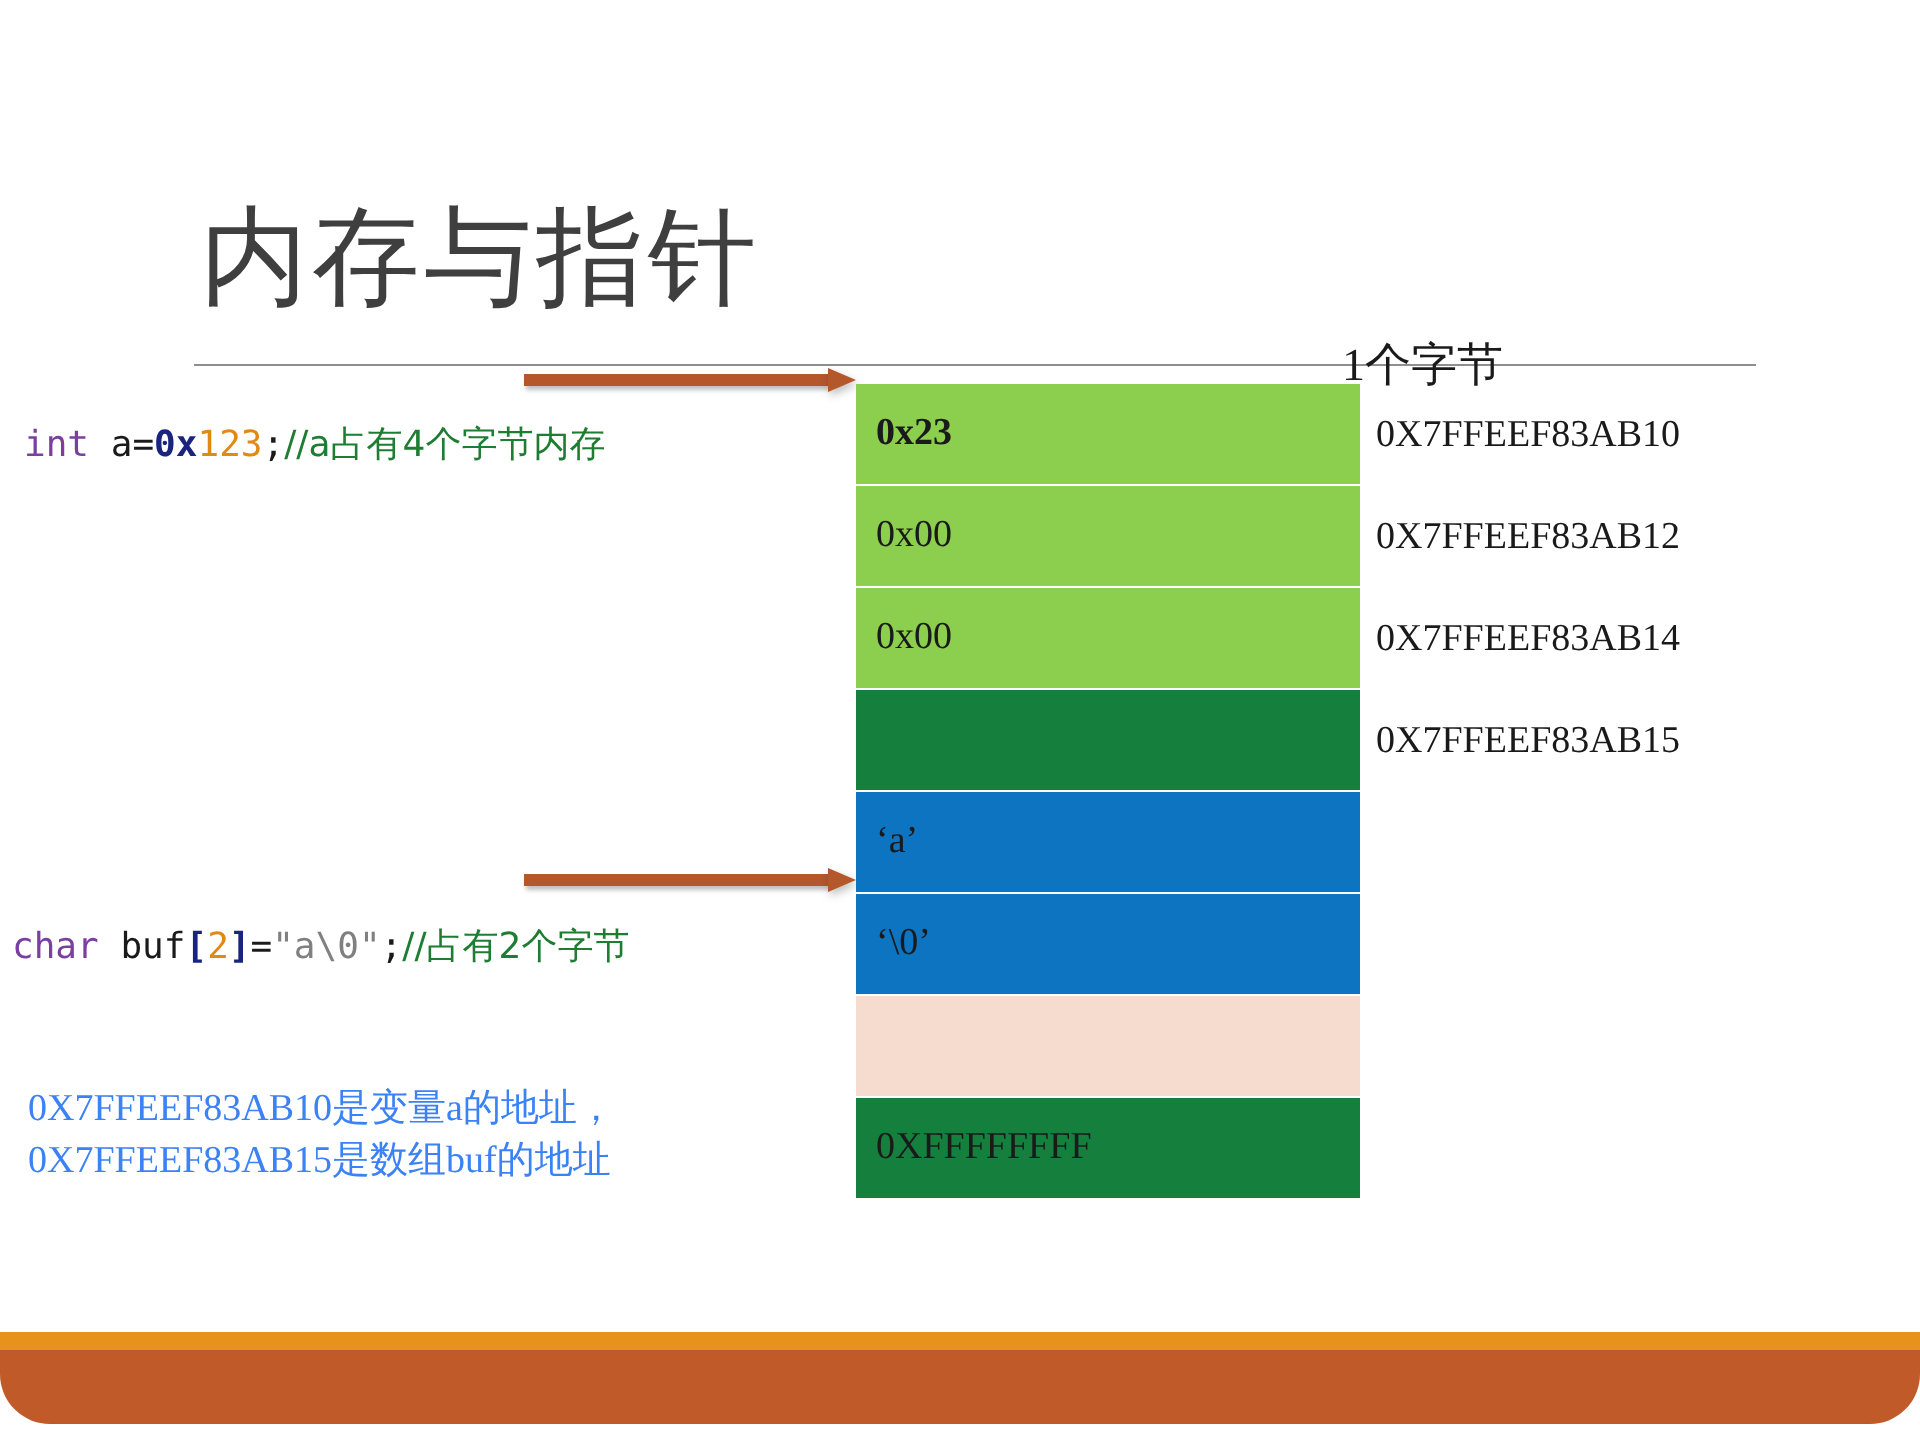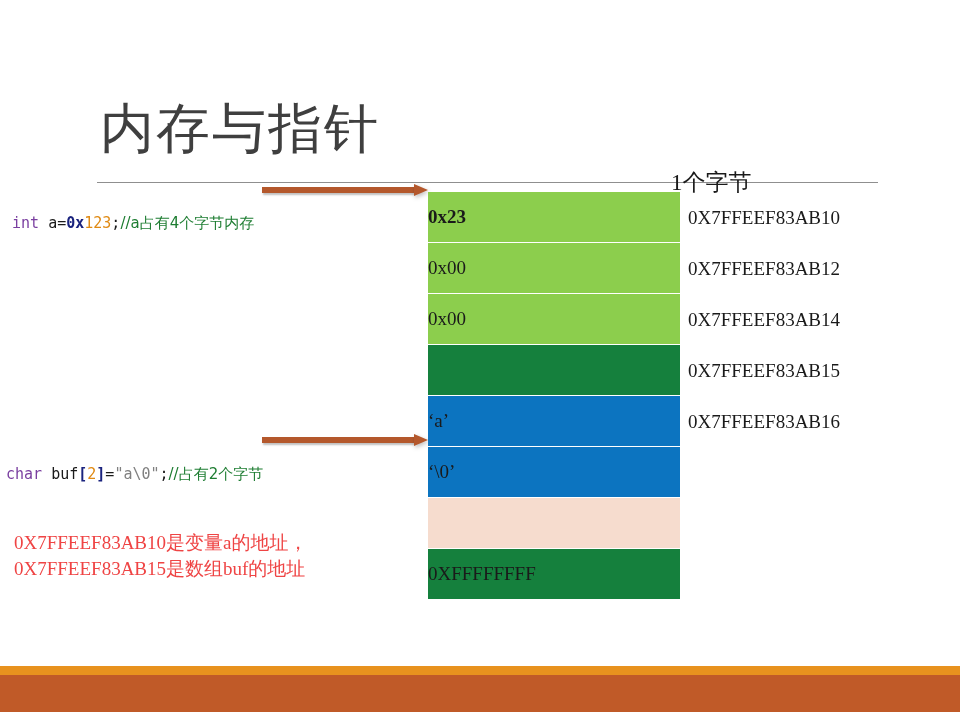--- a/index.html
+++ b/index.html
@@ -7,20 +7,21 @@
     padding: 0;
     background: #ffffff;
   }
   #slide {
     position: relative;
     width: 960px;
     height: 712px;
     background: #ffffff;
     overflow: hidden;
     font-family: "Liberation Serif", serif;
+    border-radius: 25px;
   }
 
   
   #title {
     position: absolute;
     left: 100px;
     top: 96px;
     font-family: "Liberation Serif", serif;
     font-size: 54px;
     line-height: 66px;
@@ -64,43 +65,43 @@
   #arrow-int .shaft { width: 152px; }
   #arrow-int .head { left: 152px; }
   #arrow-char { left: 262px; top: 434px; width: 166px; }
   #arrow-char .shaft { width: 152px; }
   #arrow-char .head { left: 152px; }
 
   
   .code {
     position: absolute;
     font-family: "DejaVu Sans Mono", monospace;
-    font-size: 15px;
+    font-size: 18px;
     line-height: 22px;
     white-space: nowrap;
     color: #1a1a1a;
   }
   #code-int  { left: 12px; top: 212px; }
   #code-char { left: 6px;  top: 463px; }
   .tk-kw   { color: #7a3fa0; }
   .tk-id   { color: #1a1a1a; }
   .tk-num  { color: #e08a13; }
   .tk-pre  { color: #1a237e; font-weight: bold; }
   .tk-str  { color: #808080; }
   .tk-cmt-cn { color: #1e7d32; font-family: "DejaVu Sans", sans-serif; }
 
   
   #note {
     position: absolute;
     left: 14px;
-    top: 530px;
+    top: 542px;
     font-family: "Liberation Serif", serif;
     font-size: 19px;
     line-height: 26px;
-    color: #ef4444;
+    color: #3b82f6;
     white-space: nowrap;
   }
 
   
   #byte-label {
     position: absolute;
     left: 671px;
     top: 172px;
     font-family: "Liberation Serif", serif;
     font-size: 23px;
@@ -121,20 +122,21 @@
     position: relative;
     box-sizing: border-box;
     width: 252px;
     height: 50px;
     margin-bottom: 1px;
     font-family: "Liberation Serif", serif;
     font-size: 19px;
     color: #1a1a1a;
     display: flex;
     align-items: center;
+    padding-left: 10px;
   }
   .mem-cell.green  { background: #8CCE4D; }
   .mem-cell.blue   { background: #0C74C0; }
   .mem-cell.pale1  { background: #15803d; }
   .mem-cell.pale2  { background: #F6DCCE; }
   .mem-cell.bold   { font-weight: bold; }
 
   
   #address-list {
     position: absolute;
@@ -224,19 +226,18 @@
     <div class="mem-cell pale1">
         <span>0XFFFFFFFF</span>
       </div>
   </div>
 
   <div id="address-list">
     <div class="addr-row">0X7FFEEF83AB10</div>
     <div class="addr-row">0X7FFEEF83AB12</div>
     <div class="addr-row">0X7FFEEF83AB14</div>
     <div class="addr-row">0X7FFEEF83AB15</div>
-    <div class="addr-row">0X7FFEEF83AB16</div>
   </div>
 
   <div id="bar-thin"></div>
   <div id="bar-thick"></div>
 
 </div>
 
 </body></html>

